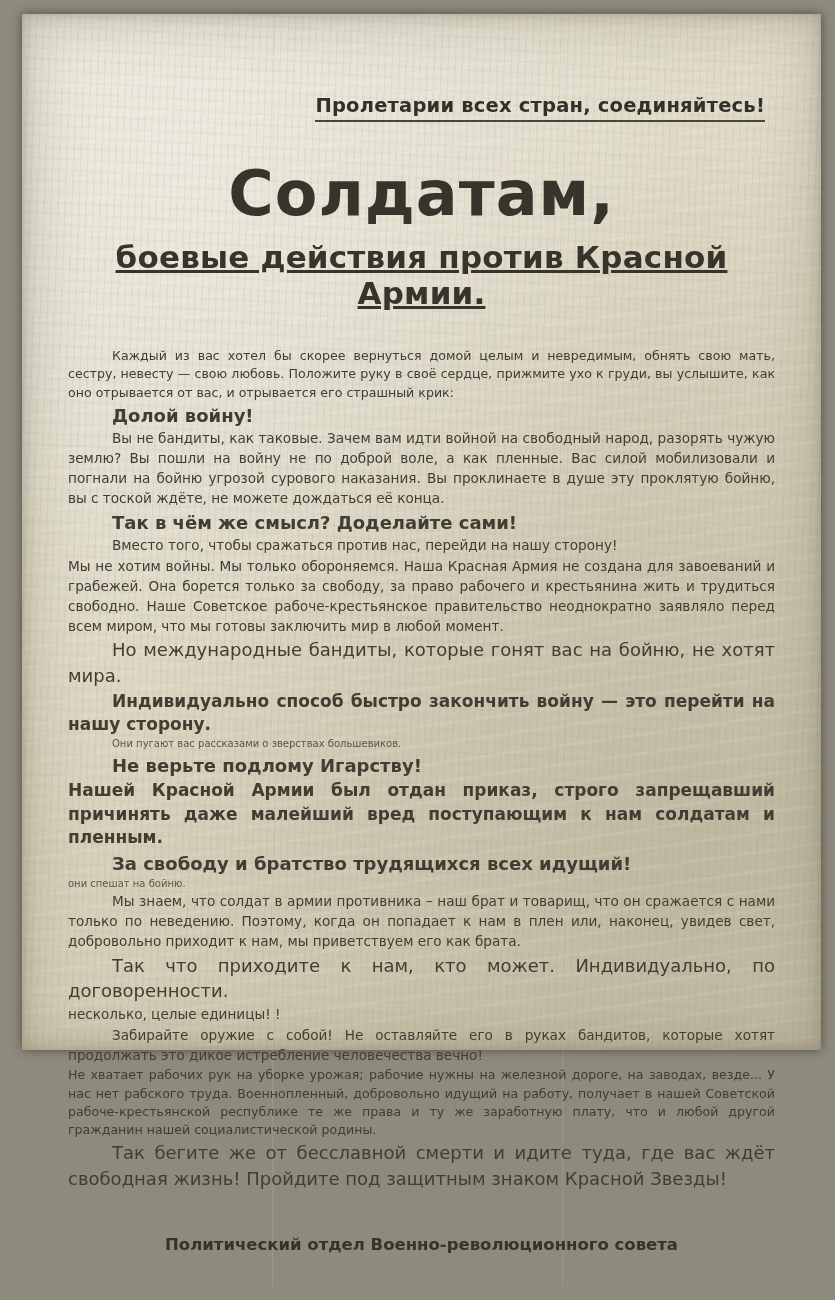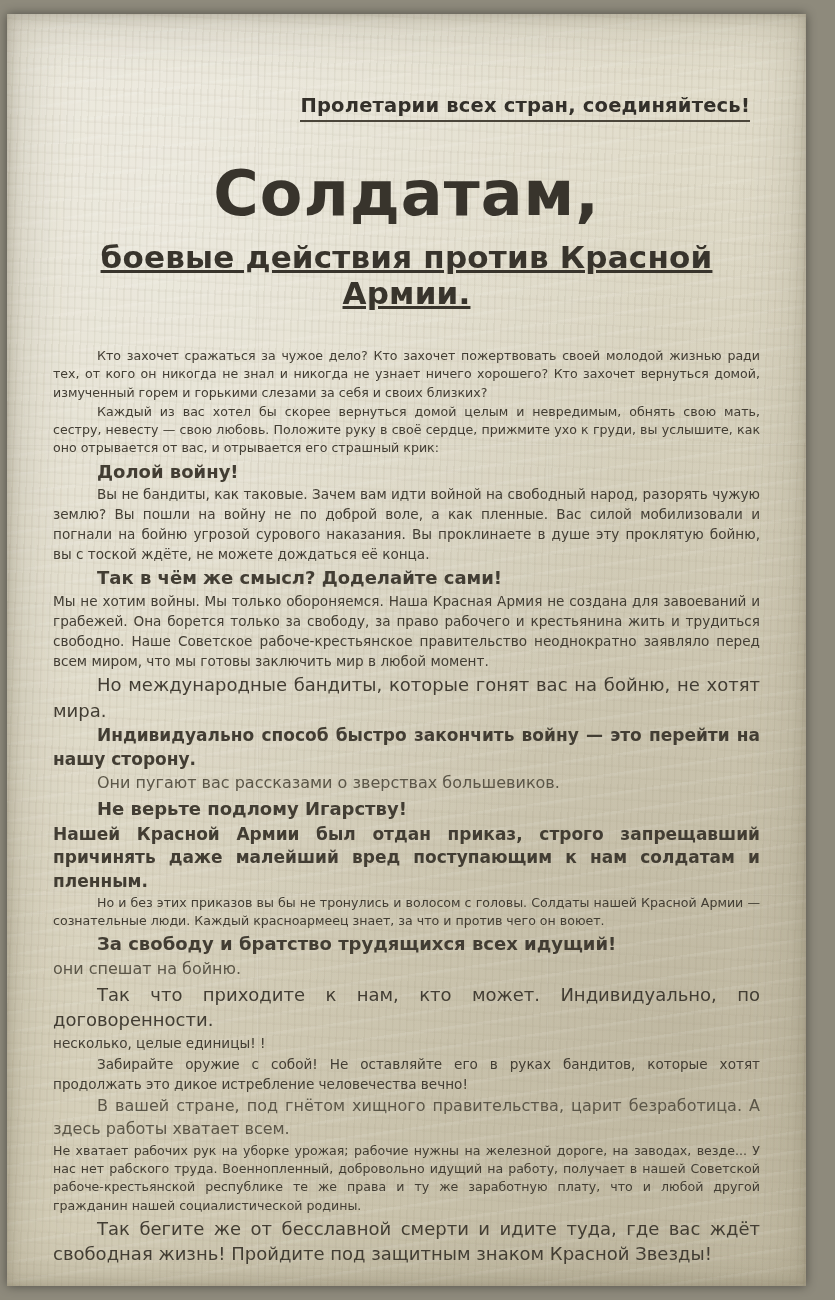--- a/index.html
+++ b/index.html
@@ -8,24 +8,24 @@
   }
   body {
     width: 835px;
     height: 1300px;
     background: #8e8a7c;
     font-family: "DejaVu Sans", sans-serif;
     overflow: hidden;
   }
   .sheet {
     position: absolute;
-    left: 7px;
+    left: 22px;
     top: 14px;
     width: 799px;
-    height: 1272px;
+    height: 1036px;
     background:
       radial-gradient(ellipse at 20% 15%, rgba(255,255,255,0.35) 0%, rgba(255,255,255,0) 55%),
       radial-gradient(ellipse at 85% 80%, rgba(120,110,85,0.22) 0%, rgba(120,110,85,0) 60%),
       linear-gradient(160deg, #e6e2d3 0%, #ded9c6 35%, #d8d2bd 60%, #cfc8b1 100%);
     box-shadow: 0 0 10px rgba(0,0,0,0.45);
   }
   .grain {
     position: absolute;
     inset: 0;
     pointer-events: none;
@@ -93,21 +93,21 @@
     margin-top: 36px;
     text-align: justify;
     color: #423d33;
   }
   .body p {
     margin: 0 0 1px 0;
   }
   .p-ind { text-indent: 44px; }
 
   
-  .t-xs  { font-size: 16px; line-height: 1.42; }
+  .t-xs  { font-size: 10px; line-height: 1.42; }
   .t-s   { font-size: 12.6px; line-height: 1.45; }
   .t-m   { font-size: 13.6px; line-height: 1.46; }
   .t-l   { font-size: 18px; line-height: 1.42; }
   .t-xl  { font-size: 17px;   line-height: 1.38; font-weight: 700; }
   .bold  { font-weight: 700; }
   .faint { color: #5b5648; }
 
   .sign {
     margin-top: 40px;
     text-align: center;
@@ -131,38 +131,37 @@
   <div class="content">
 
     <div class="slogan">
       <span>Пролетарии всех стран, соединяйтесь!</span>
     </div>
 
     <div class="title">Солдатам,</div>
     <div class="subtitle">боевые действия против Красной Армии.</div>
 
     <div class="body">
-      <p class="t-s p-ind">Кто захочет сражаться за чужое дело? Кто захочет пожертвовать своей молодой жизнью ради тех, от кого он никогда не знал и никогда не узнает ничего хорошего? Кто захочет вернуться домой, измученный горем и горькими слезами за себя и своих близких?</p>
       <p class="t-s p-ind">Каждый из вас хотел бы скорее вернуться домой целым и невредимым, обнять свою мать, сестру, невесту — свою любовь. Положите руку в своё сердце, прижмите ухо к груди, вы услышите, как оно отрывается от вас, и отрывается его страшный крик:</p>
       <p class="t-l bold p-ind">Долой войну!</p>
       <p class="t-m p-ind">Вы не бандиты, как таковые. Зачем вам идти войной на свободный народ, разорять чужую землю? Вы пошли на войну не по доброй воле, а как пленные. Вас силой мобилизовали и погнали на бойню угрозой сурового наказания. Вы проклинаете в душе эту проклятую бойню, вы с тоской ждёте, не можете дождаться её конца.</p>
       <p class="t-l bold p-ind">Так в чём же смысл? Доделайте сами!</p>
+      <p class="t-m p-ind">Вместо того, чтобы сражаться против нас, перейди на нашу сторону!</p>
       <p class="t-m">Мы не хотим войны. Мы только обороняемся. Наша Красная Армия не создана для завоеваний и грабежей. Она борется только за свободу, за право рабочего и крестьянина жить и трудиться свободно. Наше Советское рабоче-крестьянское правительство неоднократно заявляло перед всем миром, что мы готовы заключить мир в любой момент.</p>
       <p class="t-l p-ind">Но международные бандиты, которые гонят вас на бойню, не хотят мира.</p>
       <p class="t-xl p-ind">Индивидуально способ быстро закончить войну — это перейти на нашу сторону.</p>
       <p class="t-xs faint p-ind">Они пугают вас рассказами о зверствах большевиков.</p>
       <p class="t-l bold p-ind">Не верьте подлому Игарству!</p>
       <p class="t-xl">Нашей Красной Армии был отдан приказ, строго запрещавший причинять даже малейший вред поступающим к нам солдатам и пленным.</p>
-      <p class="t-s p-ind">Но и без этих приказов вы бы не тронулись и волосом с головы. Солдаты нашей Красной Армии — сознательные люди. Каждый красноармеец знает, за что и против чего он воюет.</p>
       <p class="t-l bold p-ind">За свободу и братство трудящихся всех идущий!</p>
       <p class="t-xs faint">они спешат на бойню.</p>
+      <p class="t-m p-ind">Мы знаем, что солдат в армии противника – наш брат и товарищ, что он сражается с нами только по неведению. Поэтому, когда он попадает к нам в плен или, наконец, увидев свет, добровольно приходит к нам, мы приветствуем его как брата.</p>
       <p class="t-l p-ind">Так что приходите к нам, кто может. Индивидуально, по договоренности.</p>
       <p class="t-m">несколько, целые единицы!  !</p>
       <p class="t-m p-ind">Забирайте оружие с собой! Не оставляйте его в руках бандитов, которые хотят продолжать это дикое истребление человечества вечно!</p>
-      <p class="t-xs faint p-ind">В вашей стране, под гнётом хищного правительства, царит безработица. А здесь работы хватает всем.</p>
       <p class="t-s">Не хватает рабочих рук на уборке урожая; рабочие нужны на железной дороге, на заводах, везде... У нас нет рабского труда. Военнопленный, добровольно идущий на работу, получает в нашей Советской рабоче-крестьянской республике те же права и ту же заработную плату, что и любой другой гражданин нашей социалистической родины.</p>
       <p class="t-l p-ind">Так бегите же от бесславной смерти и идите туда, где вас ждёт свободная жизнь! Пройдите под защитным знаком Красной Звезды!</p>
     </div>
 
     <div class="sign">
       <span>Политический отдел Военно-революционного совета</span>
       
     </div>
 
   </div>

